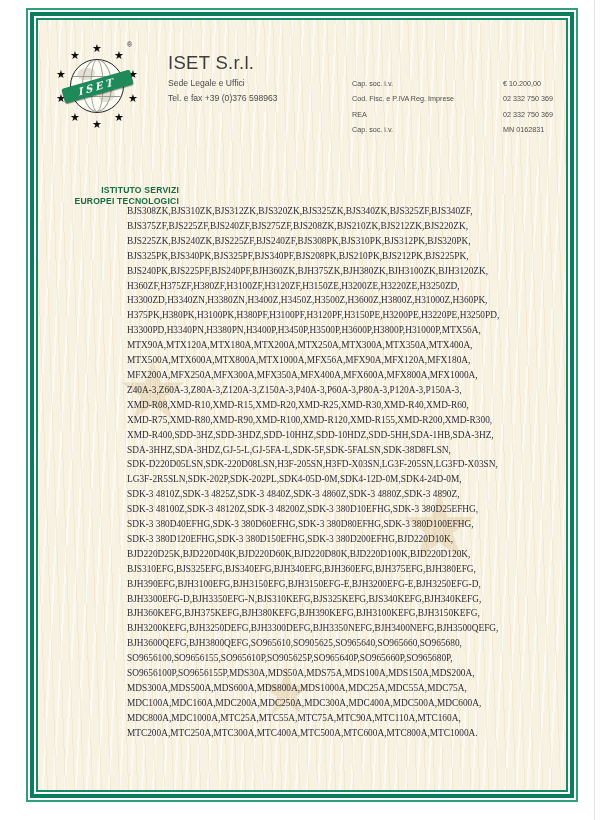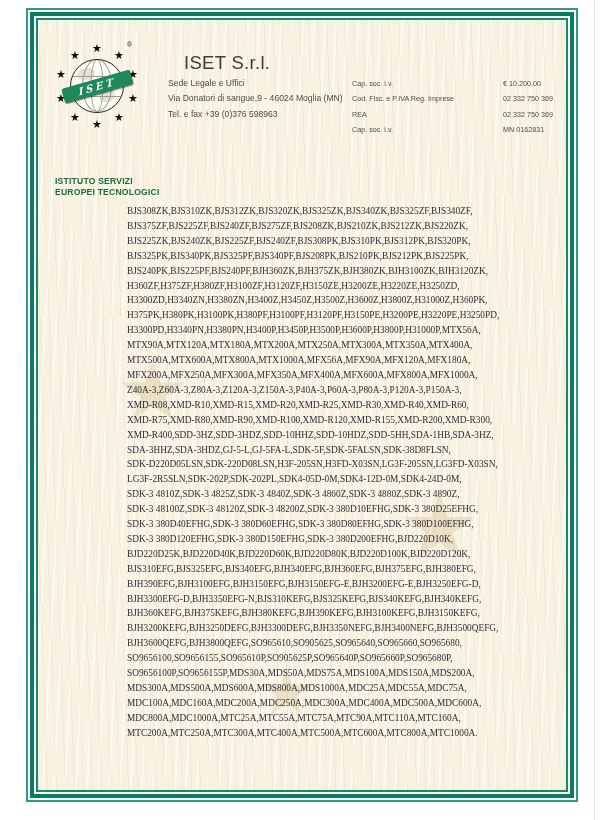--- a/index.html
+++ b/index.html
@@ -33,26 +33,26 @@
   .lat{position:absolute;left:0;right:0;border-top:1px solid #9a9a96;}
   .lat1{top:30%;} .lat2{top:50%;} .lat3{top:70%;}
   .land{position:absolute;background:#e4e1d4;}
   .land1{left:6px;top:8px;width:18px;height:12px;border-radius:60% 40% 55% 45%;}
   .land2{left:28px;top:28px;width:16px;height:14px;border-radius:45% 55% 60% 40%;}
   .ribbon{position:absolute;left:7px;top:35px;width:71px;height:15px;background:#1e8a5a;
     transform:rotate(-16deg);border-radius:2px;box-shadow:0 1px 1px rgba(0,0,0,0.45);
     display:flex;align-items:center;justify-content:center;}
   .ribbon span{color:#fff;font-style:italic;font-weight:bold;font-size:10px;letter-spacing:3px;
     font-family:"DejaVu Serif",serif;transform:skewX(-10deg);}
-  .logo-caption{position:absolute;left:0px;top:132px;width:124px;text-align:left;
+  .logo-caption{position:absolute;left:0px;top:141px;width:124px;text-align:right;
     font-size:8.6px;font-weight:bold;color:#166b3f;line-height:10.5px;letter-spacing:0.2px;
     white-space:pre-line;}
 
   
-  .company{position:absolute;left:130px;top:32px;font-size:18.5px;color:#3c3c3c;letter-spacing:0.3px;margin-left:16px;}
+  .company{position:absolute;left:130px;top:32px;font-size:18.5px;color:#3c3c3c;letter-spacing:0.3px;}
   .contact{position:absolute;left:130px;top:56px;font-size:8.6px;color:#4b4b4b;line-height:15.4px;}
   .contact .gap{display:inline-block;width:12px;}
   .email{text-decoration:underline;color:#3b3b3b;}
   .registry{position:absolute;left:314px;top:56px;width:210px;font-size:7.2px;color:#4b4b4b;line-height:15.4px;}
   .reg-row{display:flex;}
   .reg-label{width:103px;flex:none;white-space:nowrap;}
   .reg-value{flex:1;white-space:nowrap;padding-left:48px;}
 
   
   .annex-title{position:absolute;left:0;top:150px;width:100%;text-align:center;
@@ -99,21 +99,20 @@
           <div class="ribbon">
             <span>ISET</span>
           </div>
           <div class="logo-caption">ISTITUTO SERVIZI
 EUROPEI TECNOLOGICI</div>
         </div>
 
         <div class="company">ISET S.r.l.</div>
         <div class="contact">
           <div>Sede Legale e Uffici</div>
-          <div>Via Donatori di sangue,9 - 46024 Moglia (MN)</div>
           <div>Tel. e fax +39 (0)376 598963</div>
         </div>
 
         <div class="registry">
           <div class="reg-row">
             <div class="reg-label">Cap. soc. i.v.</div>
             <div class="reg-value">€ 10.200,00</div>
           </div>
           <div class="reg-row">
             <div class="reg-label">Cod. Fisc. e P.IVA Reg. Imprese</div>

